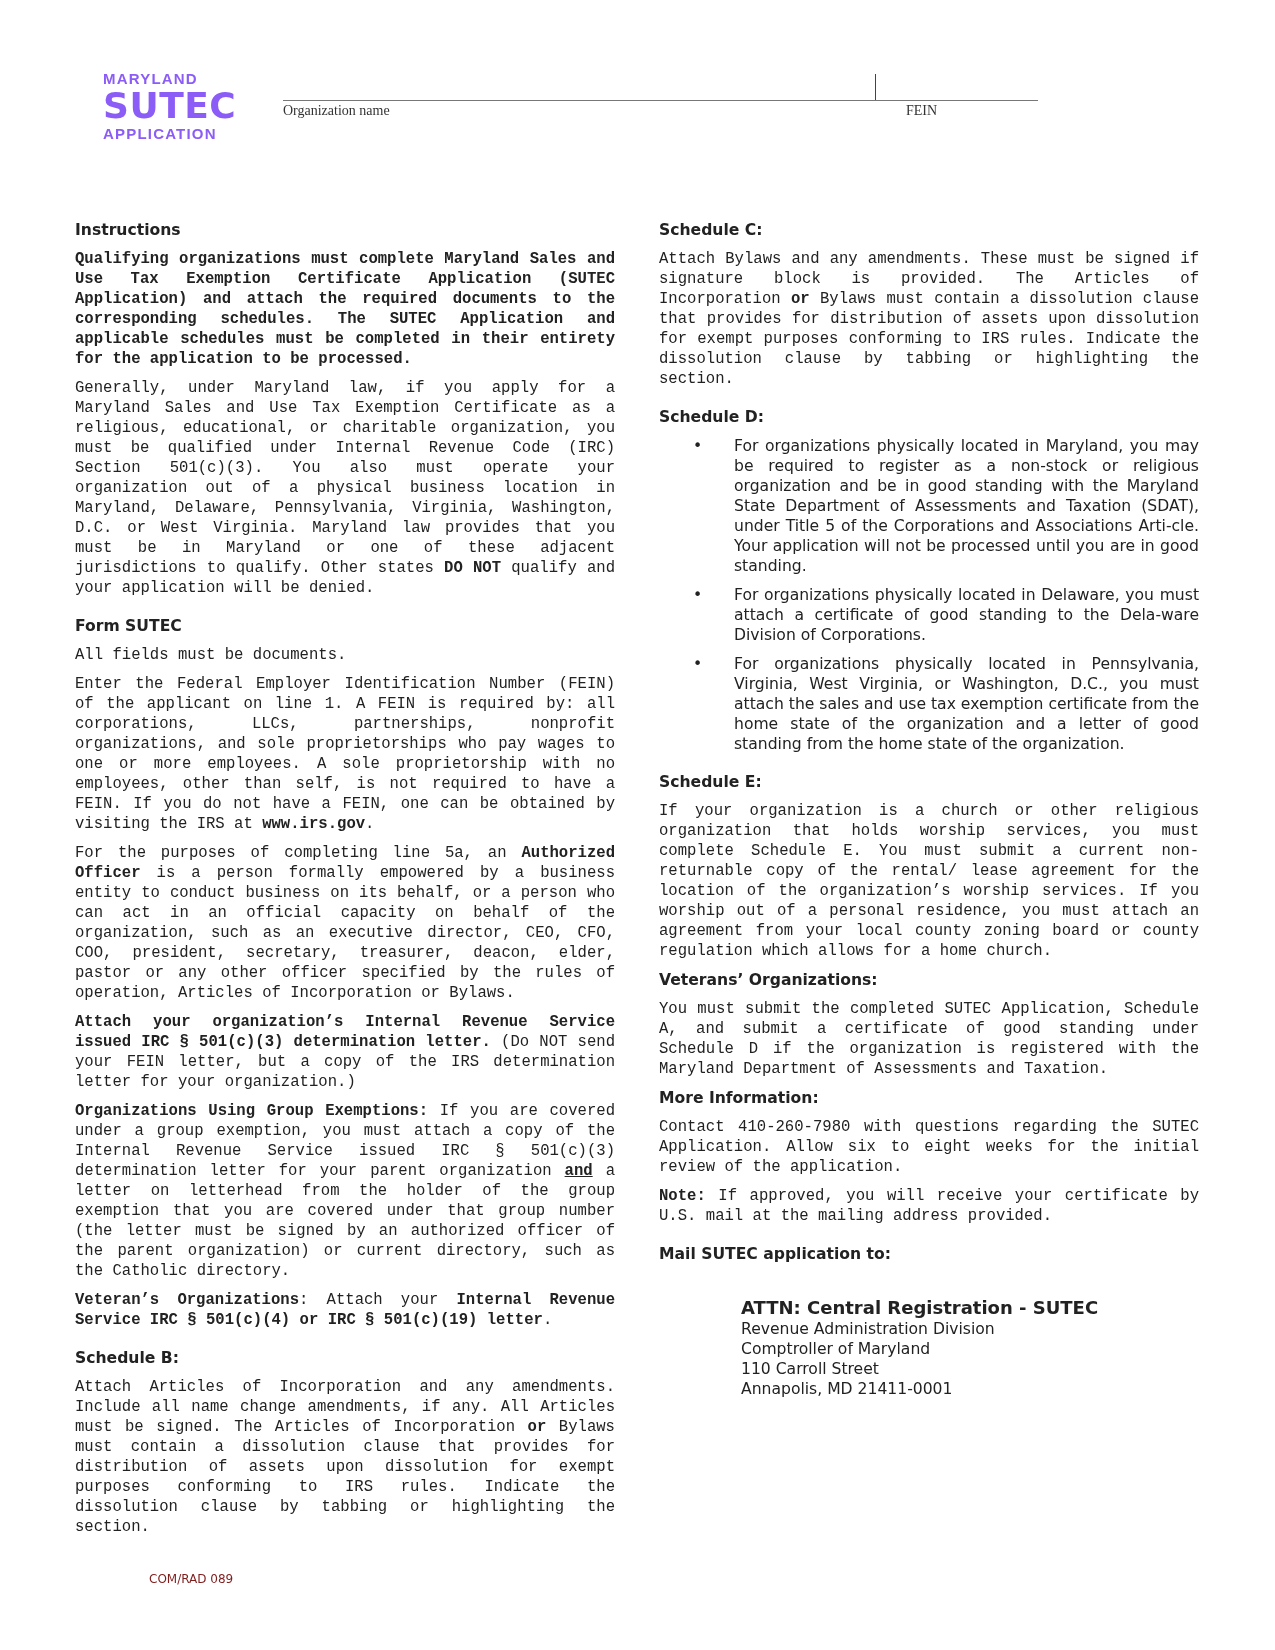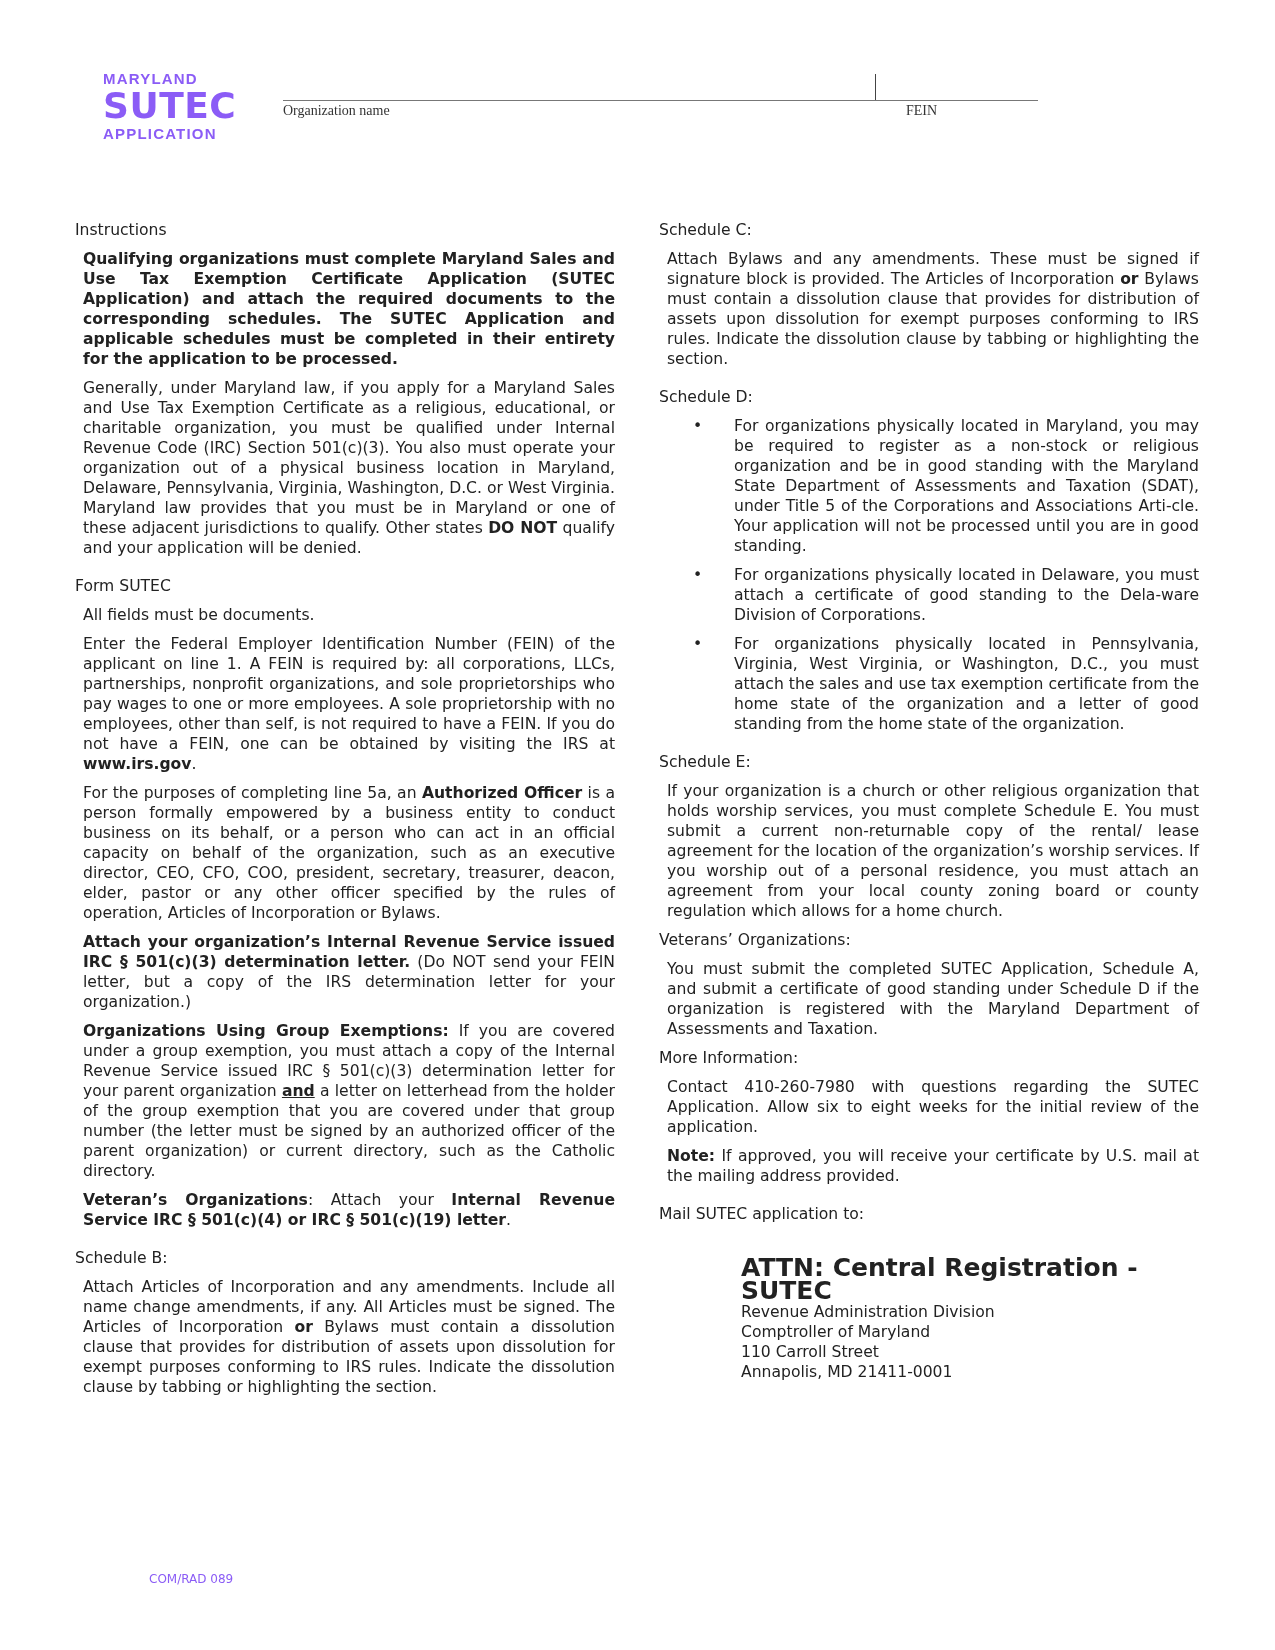--- a/index.html
+++ b/index.html
@@ -7,32 +7,32 @@
   .logo { position:absolute; left:75px; top:70px; width:140px; text-align:left; font-family:"Liberation Sans", sans-serif; font-weight:bold; color:#8b5cf6;margin-left:28px; }
   .logo .l1 { font-size:15px; letter-spacing:1.2px; line-height:17px; }
   .logo .l2 { font-size:36px; line-height:38px; letter-spacing:0.5px; font-family:"DejaVu Sans", sans-serif; }
   .logo .l3 { font-size:15px; letter-spacing:1.2px; line-height:17px; }
   .field-line { position:absolute; top:100px; height:0; border-top:1.5px solid #777; }
   .field-label { position:absolute; top:103px; font-size:14px; color:#333; font-family:Liberation Serif, serif; }
   .fein-sep { position:absolute; left:875px; top:74px; width:0; height:27px; border-left:1px solid #444; }
   .col { position:absolute; top:220px; width:540px; font-size:15.6px; line-height:20px; }
   .col.left { left:75px; }
   .col.right { left:659px; }
-  .col p { margin:0 0 9px 8px; text-align:justify; }
-  .col h3 { margin:0 0 9px 0; font-size:15.6px; font-weight:normal; line-height:20px; }
+  .col p { margin:0 0 9px 0; text-align:justify;font-family:Liberation Mono, monospace; }
+  .col h3 { margin:0 0 9px 0; font-size:15.6px; font-weight:bold; line-height:20px; }
   .col h3.gap { margin-top:18px; }
   .b { font-weight:bold; }
   .bu { font-weight:bold; text-decoration:underline; }
   ul.bullets { list-style:none; margin:0 0 9px 0; padding:0; }
   ul.bullets li { position:relative; padding-left:75px; margin-bottom:9px; text-align:justify; }
   ul.bullets li .dot { position:absolute; left:34px; top:0; }
   .addr { margin-left:82px; margin-top:6px; }
-  .addr .attn { font-size:25px; font-weight:bold; line-height:23px;margin-top:32px; }
+  .addr .attn { font-size:18px; font-weight:bold; line-height:23px;margin-top:32px; }
   .addr div { line-height:20px; }
-  .footer { position:absolute; left:149px; top:1572px; font-size:12px; color:#8b5cf6; }
+  .footer { position:absolute; left:149px; top:1572px; font-size:12px; color:#7f1d1d; }
 </style>
 </head>
 <body>
 
 <div class="logo">
   <div class="l1">MARYLAND</div>
   <div class="l2">SUTEC</div>
   <div class="l3">APPLICATION</div>
 </div>
 

